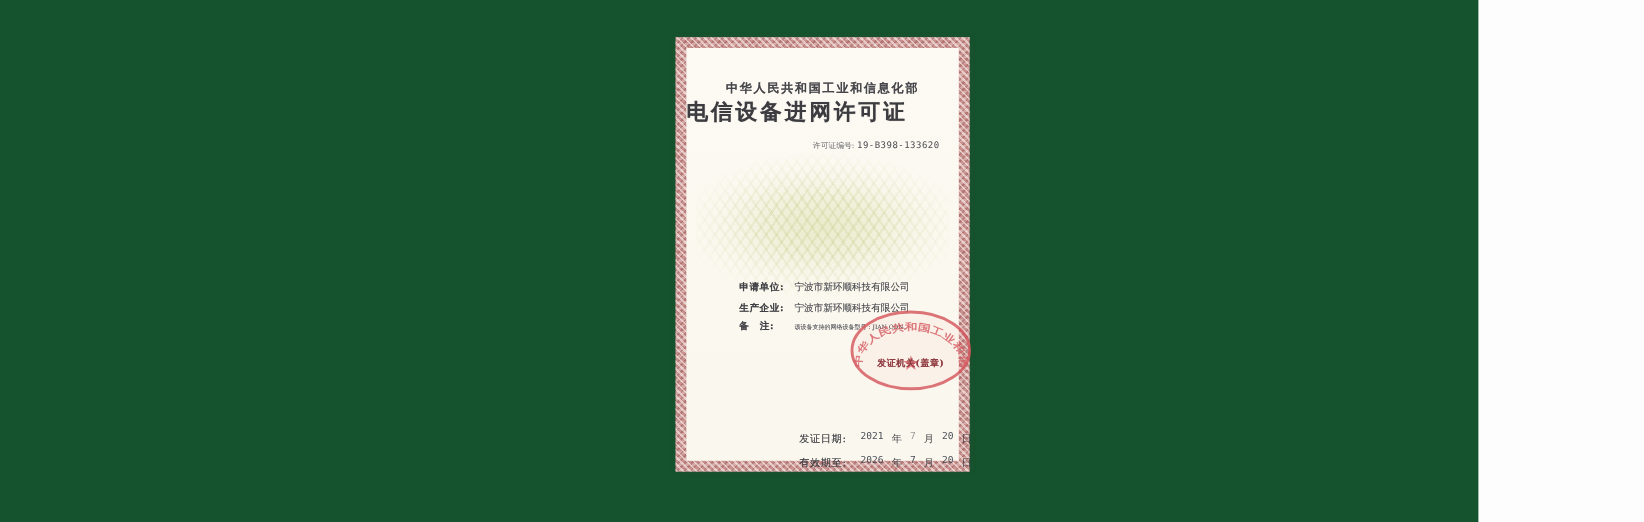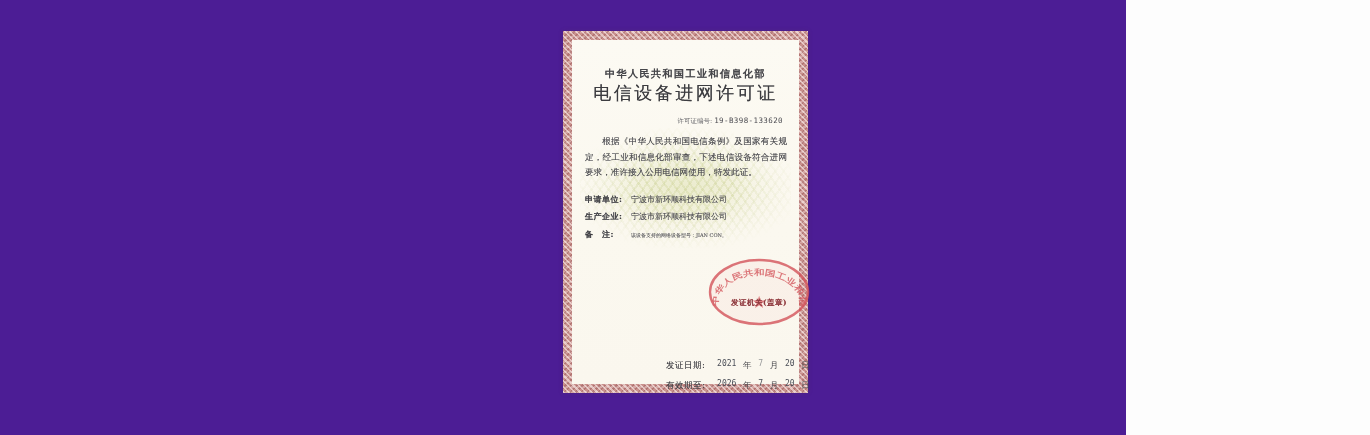--- a/index.html
+++ b/index.html
@@ -1,17 +1,17 @@
 <!DOCTYPE html>
 <html><head>
 <meta charset="utf-8">
 <style>
   html,body{margin:0;padding:0;background:#fdfdfd;width:1370px;height:435px;overflow:hidden;
     font-family:"DejaVu Serif","Liberation Serif",serif;}
-  .stage{position:relative;width:1126px;height:435px;background:#4c1d95;}
+  .stage{position:relative;width:1216px;height:435px;background:#14532d;padding-left:16px;}
 
   
   .cert{position:absolute;left:563px;top:31px;width:245px;height:362px;box-sizing:border-box;
     padding:9px;background-color:#c9918d;
     background-image:
       repeating-linear-gradient(45deg, rgba(255,245,242,.55) 0 1.5px, rgba(0,0,0,0) 1.5px 4px),
       repeating-linear-gradient(-45deg, rgba(140,72,72,.38) 0 1.5px, rgba(0,0,0,0) 1.5px 4px),
       repeating-linear-gradient(0deg, rgba(255,255,255,.22) 0 2px, rgba(0,0,0,0) 2px 5px);
     box-shadow:0 0 5px rgba(90,60,60,.18);}
   .paper{position:relative;width:100%;height:100%;
@@ -23,36 +23,36 @@
       repeating-linear-gradient(55deg, rgba(186,196,118,.20) 0 2px, rgba(0,0,0,0) 2px 7px),
       repeating-linear-gradient(-55deg, rgba(186,196,118,.20) 0 2px, rgba(0,0,0,0) 2px 7px),
       radial-gradient(ellipse 70% 60% at 50% 50%, rgba(214,218,160,.45), rgba(214,218,160,0) 75%);
     -webkit-mask-image:radial-gradient(ellipse 75% 70% at 50% 50%, #000 30%, transparent 75%);
             mask-image:radial-gradient(ellipse 75% 70% at 50% 50%, #000 30%, transparent 75%);}
 
   .inktxt{color:#46464a;text-shadow:0 0 .5px rgba(70,70,75,.55);}
 
   .ministry{position:absolute;left:0;right:0;top:27px;text-align:center;
     font-size:10px;font-weight:bold;letter-spacing:1.5px;}
-  .cert-title{position:absolute;left:0;right:0;top:41px;text-align:center;
-    font-size:18px;font-weight:normal;letter-spacing:2.5px;color:#3c3c40;
+  .cert-title{position:absolute;left:0;right:0;top:41px;
+    font-size:18px;font-weight:bold;letter-spacing:2.5px;color:#3c3c40;
     text-shadow:0 0 .6px rgba(55,55,60,.6);}
 
   .license-line{position:absolute;top:76px;right:16px;font-size:6.5px;color:#6a6a6e;}
   .license-no{font-size:7.5px;color:#4c4c52;letter-spacing:.4px;font-family:"DejaVu Sans Mono","Liberation Mono",monospace;}
 
   .body-par{position:absolute;left:13px;right:12px;top:94px;font-size:8.6px;line-height:15.5px;
     text-align:justify;text-indent:2em;color:#4b4b50;font-weight:500;
     text-shadow:0 0 .4px rgba(70,70,75,.5);}
 
   .fields{position:absolute;left:13px;right:10px;top:154px;}
-  .frow{display:flex;align-items:baseline;height:17.4px;}
+  .frow{display:flex;align-items:baseline;height:17.4px;justify-content:center;}
   .frow .flabel{flex:0 0 46px;font-size:8px;font-weight:bold;letter-spacing:.5px;color:#3f3f44;
     text-shadow:0 0 .4px rgba(60,60,65,.5);}
-  .frow .fvalue{font-size:8px;color:#4c4c52;text-shadow:0 0 .4px rgba(70,70,75,.45);}
+  .frow .fvalue{font-size:8px;color:#4c4c52;text-shadow:0 0 .4px rgba(70,70,75,.45);margin-top:40px;}
   .frow.remark{height:13px;}
   .frow.remark .fvalue{font-size:5px;color:#5a5a60;}
 
   
   .seal{position:absolute;left:125px;top:210px;width:124px;height:84px;opacity:.92;
     filter:blur(.2px);}
   .authority{position:absolute;left:105px;top:243px;width:164px;text-align:center;
     font-size:7.5px;font-weight:bold;color:#8e3b40;letter-spacing:.5px;
     text-shadow:0 0 .5px rgba(160,60,65,.6);margin-top:15px;}
 
@@ -76,21 +76,20 @@
 
       <div class="ministry inktxt">中华人民共和国工业和信息化部</div>
 
       <div class="cert-title">电信设备进网许可证</div>
 
       <div class="license-line">
         <span>许可证编号:</span>
         <span class="license-no">19-B398-133620</span>
       </div>
 
-      <div class="body-par">根据《中华人民共和国电信条例》及国家有关规定，经工业和信息化部审查，下述电信设备符合进网要求，准许接入公用电信网使用，特发此证。</div>
 
       <div class="fields">
         <div class="frow">
           <span class="flabel">申请单位:</span>
           <span class="fvalue">宁波市新环顺科技有限公司</span>
         </div>
         <div class="frow">
           <span class="flabel">生产企业:</span>
           <span class="fvalue">宁波市新环顺科技有限公司</span>
         </div>

